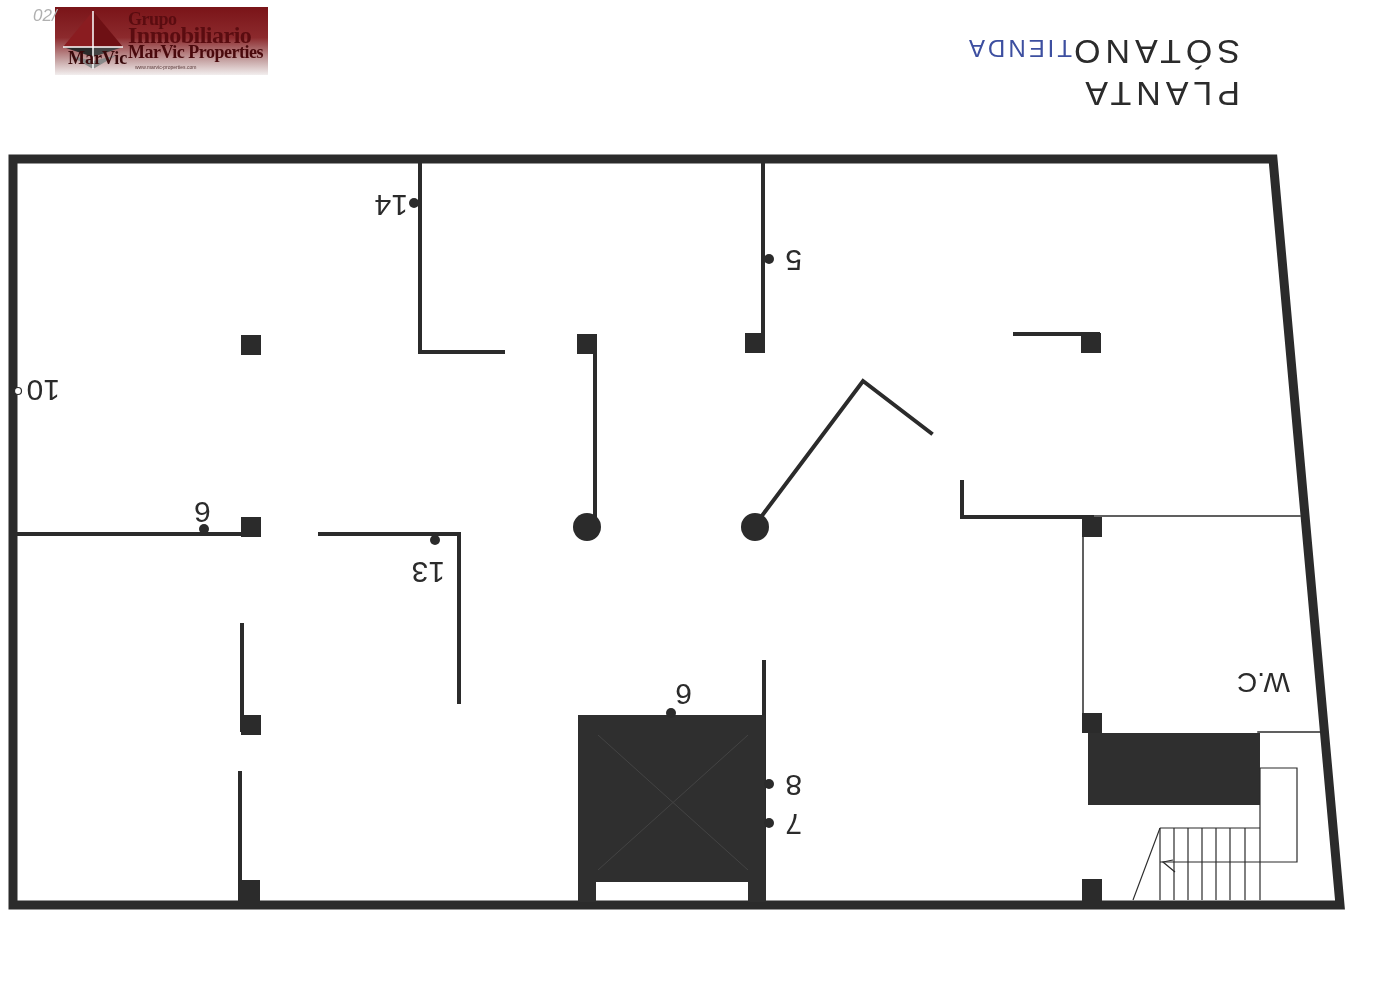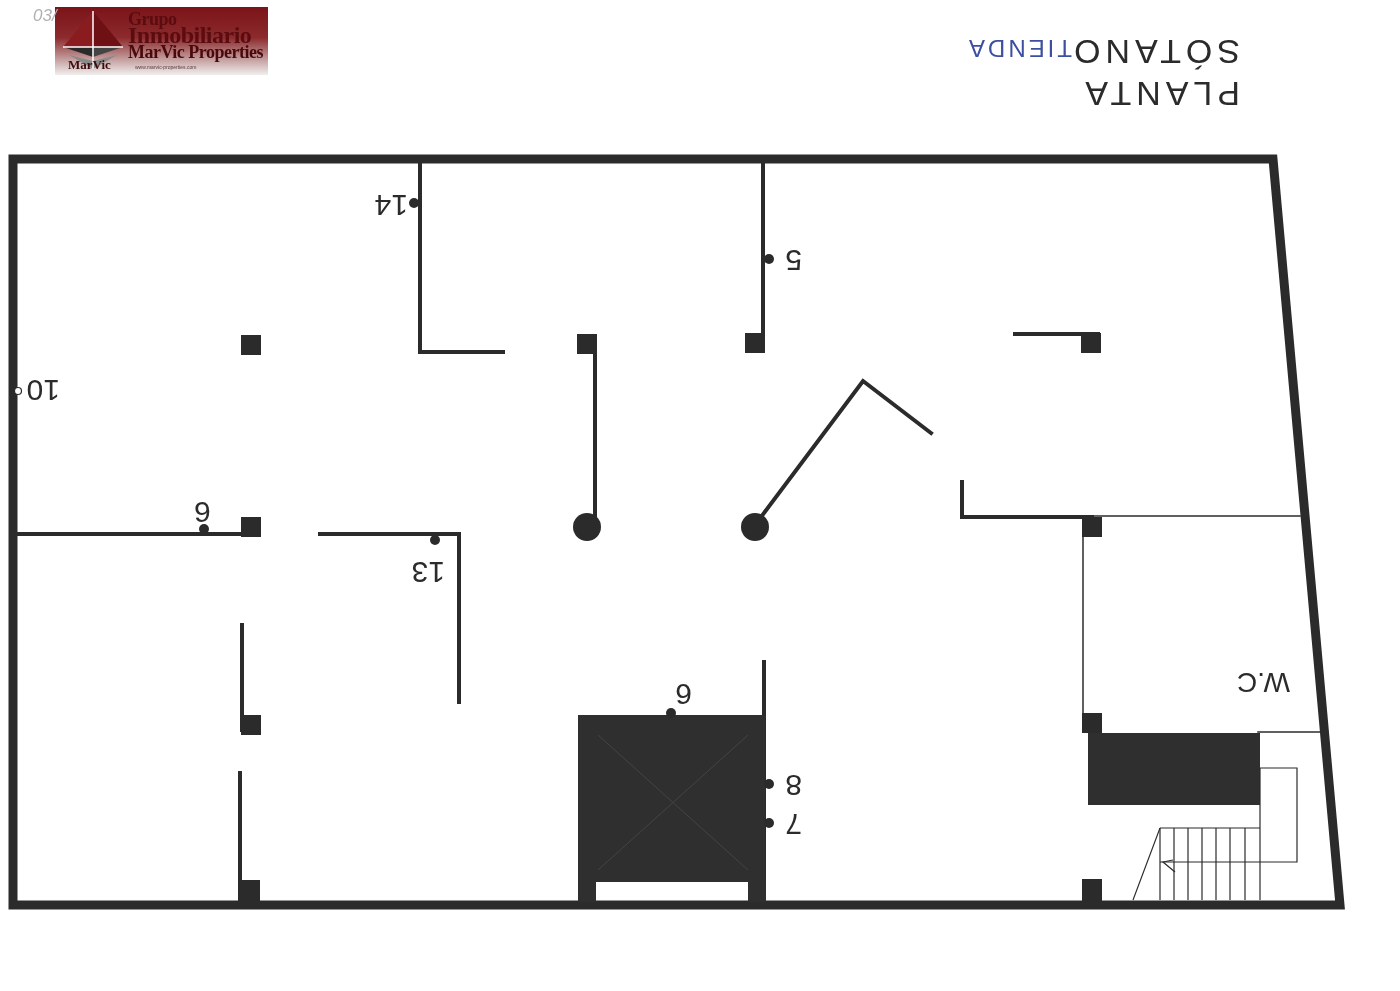--- a/index.html
+++ b/index.html
@@ -5,21 +5,21 @@
   html, body { margin:0; padding:0; background:#ffffff; }
   body { width:1400px; height:991px; position:relative; overflow:hidden; font-family:"Liberation Sans", sans-serif; }
   .logo { position:absolute; left:55px; top:7px; width:213px; height:68px;
           background:linear-gradient(to bottom, #7a1418 0%, #8c2a2d 45%, #c9a9a9 80%, #f2eeee 100%); }
   .logo-mark { position:absolute; left:4px; top:2px; width:68px; height:64px; }
   .logo-line { position:absolute; left:73px; font-family:"Liberation Serif", serif; font-weight:bold; color:#5a0c10; letter-spacing:-0.5px; }
   .logo-l1 { top:4px; font-size:18px; line-height:16px; }
   .logo-l2 { top:20px; font-size:24px; line-height:16px; }
   .logo-l3 { top:36px; font-size:18px; line-height:18px; color:#4a0a0d; }
   .logo-url { position:absolute; left:80px; top:57px; font-size:5px; color:#5a3a3a; }
-  .logo-brand { position:absolute; left:13px; top:50px; font-family:"Liberation Serif", serif; font-weight:bold; font-size:13px; color:#3a0a0c; }
+  .logo-brand { position:absolute; left:13px; top:41px; font-family:"Liberation Serif", serif; font-weight:bold; font-size:18px; color:#3a0a0c; }
   .scribble { position:absolute; left:33px; top:6px; color:#b0b0b0; font-size:17px; font-style:italic; }
   .plan { position:absolute; left:0; top:0; }
   .lbl { font-family:"Liberation Sans", sans-serif; fill:#2b2b2b; }
   .title-blue { fill:#3d4fa0; }
 </style>
 </head>
 <body>
 
 <div class="logo">
   <svg class="logo-mark" viewBox="0 0 68 64">
@@ -30,21 +30,21 @@
     <polygon points="10,46 34,52 58,46 34,60" fill="#8a8a8a"></polygon>
     <line x1="34" y1="2" x2="34" y2="60" stroke="#fff" stroke-width="1.5"></line>
     <line x1="4" y1="38" x2="64" y2="38" stroke="#fff" stroke-width="1.5"></line>
   </svg>
   <span class="logo-brand">MarVic</span>
   <span class="logo-line logo-l1">Grupo</span>
   <span class="logo-line logo-l2">Inmobiliario</span>
   <span class="logo-line logo-l3">MarVic Properties</span>
   <span class="logo-url">www.marvic-properties.com</span>
 </div>
-<span class="scribble">03/</span>
+<span class="scribble">02/</span>
 
 <svg class="plan" width="1400" height="991" viewBox="0 0 1400 991">
   <g fill="none" stroke="#2b2b2b" stroke-linecap="square">
 
     <polyline points="13,905 13,159 1273,159 1340,905 13,905" stroke-width="9"></polyline>
 
     <polyline points="420,163 420,352 503,352" stroke-width="4"></polyline>
 
     <polyline points="763,163 763,345" stroke-width="4"></polyline>
 

